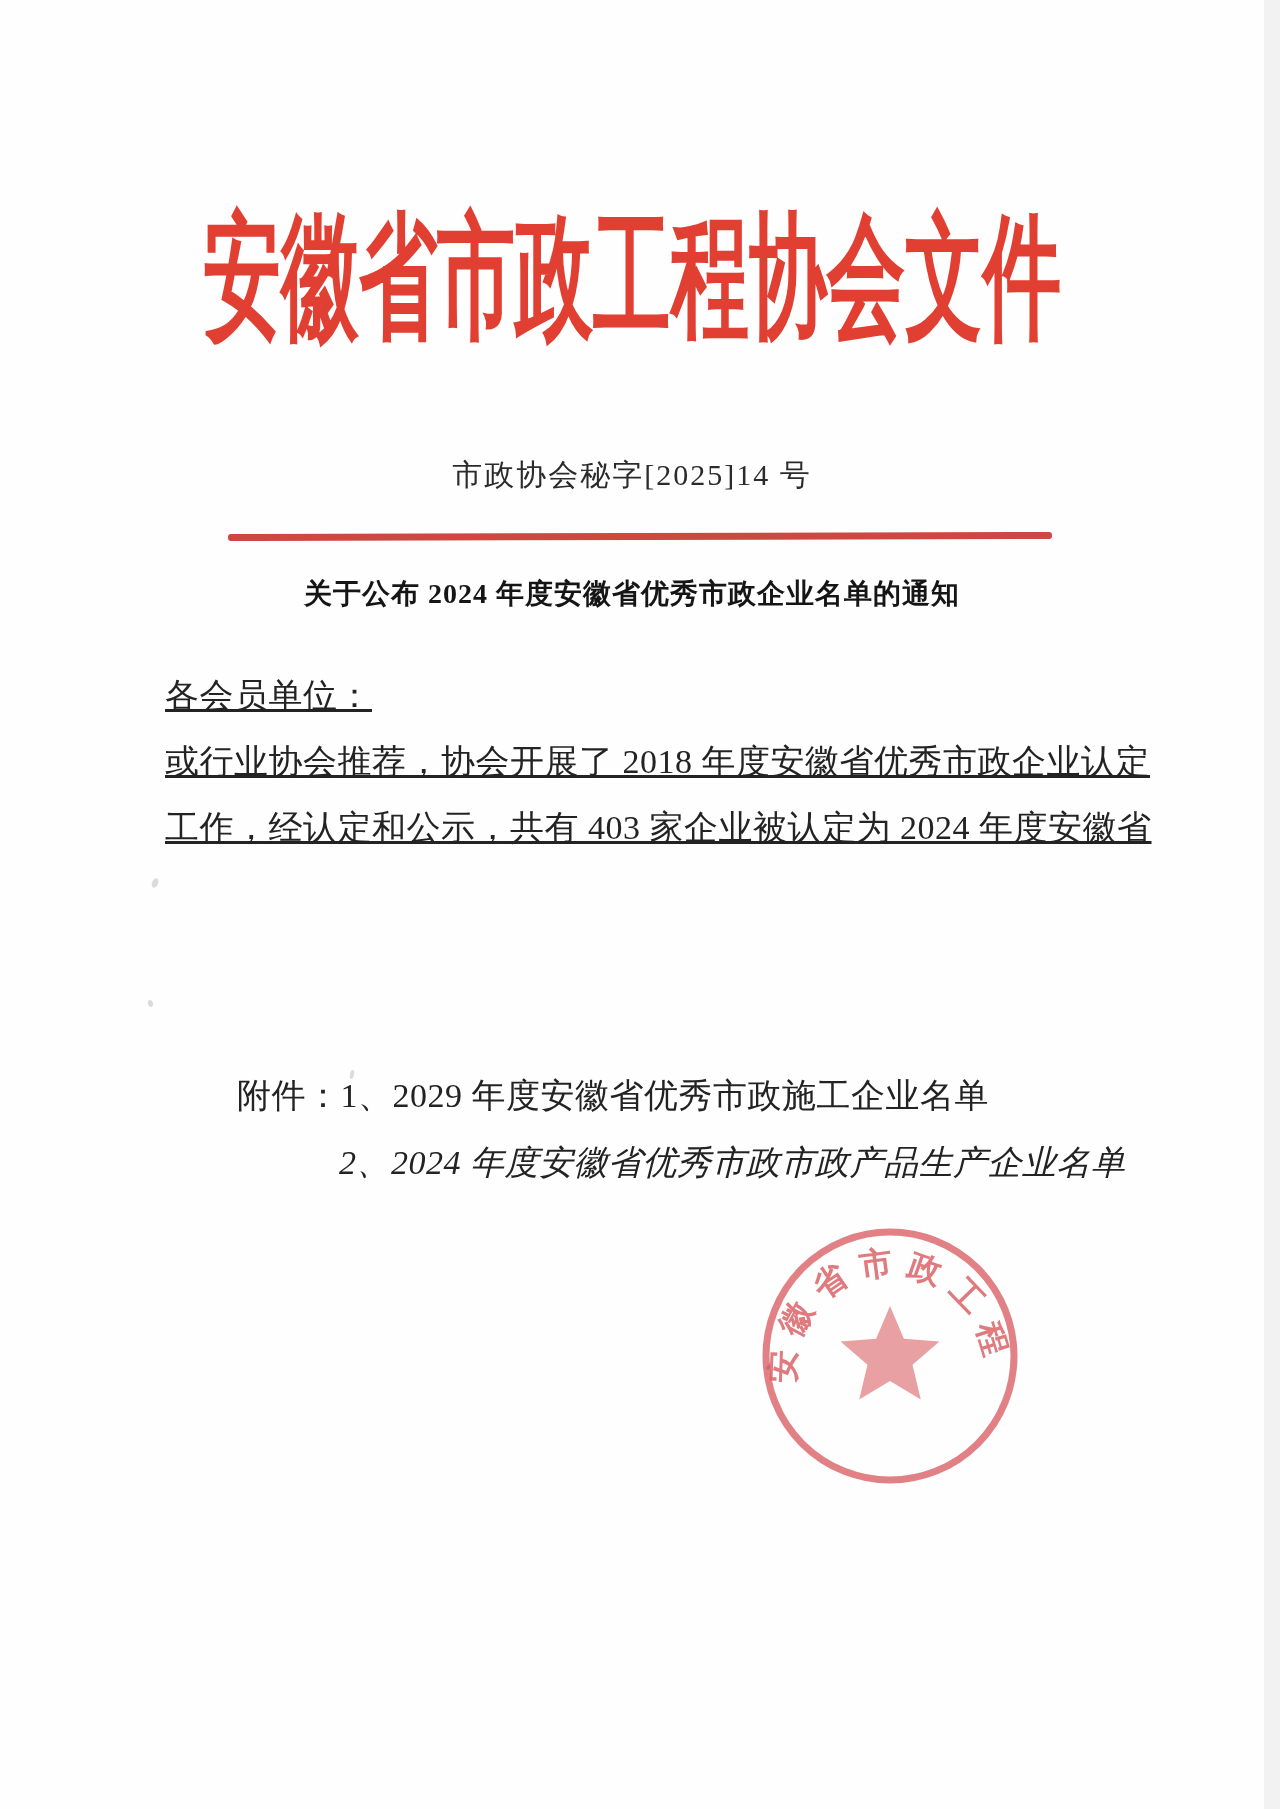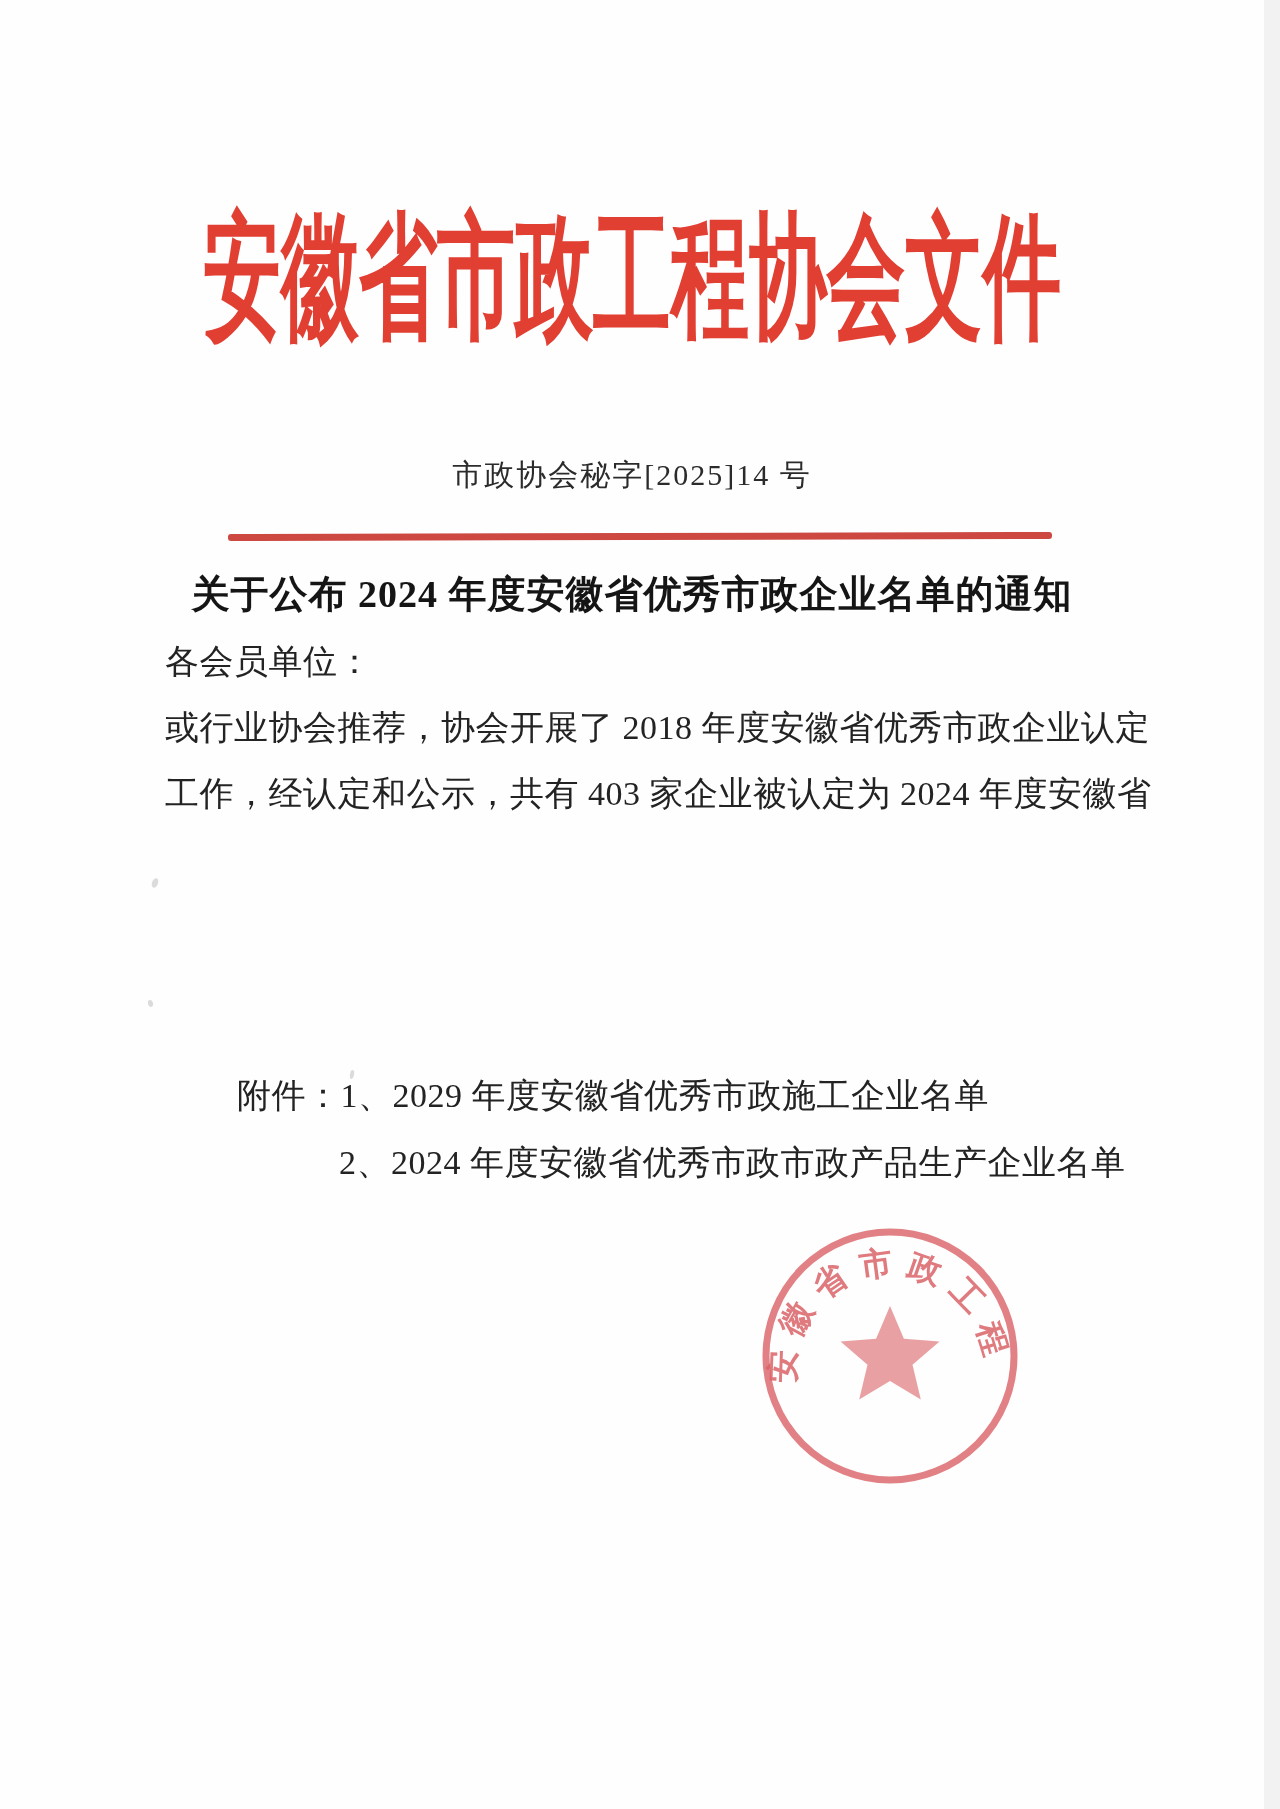--- a/index.html
+++ b/index.html
@@ -36,45 +36,46 @@
   .red-rule{
     position:absolute;top:533px;left:228px;
     width:824px;height:7px;
     border-radius:3px;
     transform:rotate(-0.15deg);
   }
   
   .subject{
     position:absolute;top:566px;left:0;right:0;
     text-align:center;
-    font-size:38px;line-height:56px;font-weight:bold;
+    font-size:28px;line-height:56px;font-weight:bold;
     color:#151515;
     letter-spacing:1px;
     white-space:nowrap;
   }
   
   .body-block{
-    position:absolute;top:629px;left:165px;width:1000px;
+    position:absolute;top:663px;left:165px;width:1000px;
     color:#232323;
     font-size:34px;
+    text-decoration:underline;
   }
   .body-line{
     height:66px;line-height:66px;
     white-space:nowrap;
     letter-spacing:0.5px;
   }
   .indent-2{padding-left:68px;}
   
   .attach-block{
     position:absolute;top:1062px;left:165px;width:1040px;
     color:#232323;font-size:34px;
   }
   .attach-line{height:67px;line-height:67px;white-space:nowrap;letter-spacing:0.5px;}
   .attach-line.first{padding-left:72px;}
-  .attach-line.second{padding-left:174px;}
+  .attach-line.second{padding-left:174px;font-style:italic;}
   
   .doc-date{
     position:absolute;top:1346px;left:742px;
     font-size:37px;line-height:46px;
     color:#1a1a1a;
     letter-spacing:1px;
     white-space:nowrap;
     z-index:1;
   }
   

